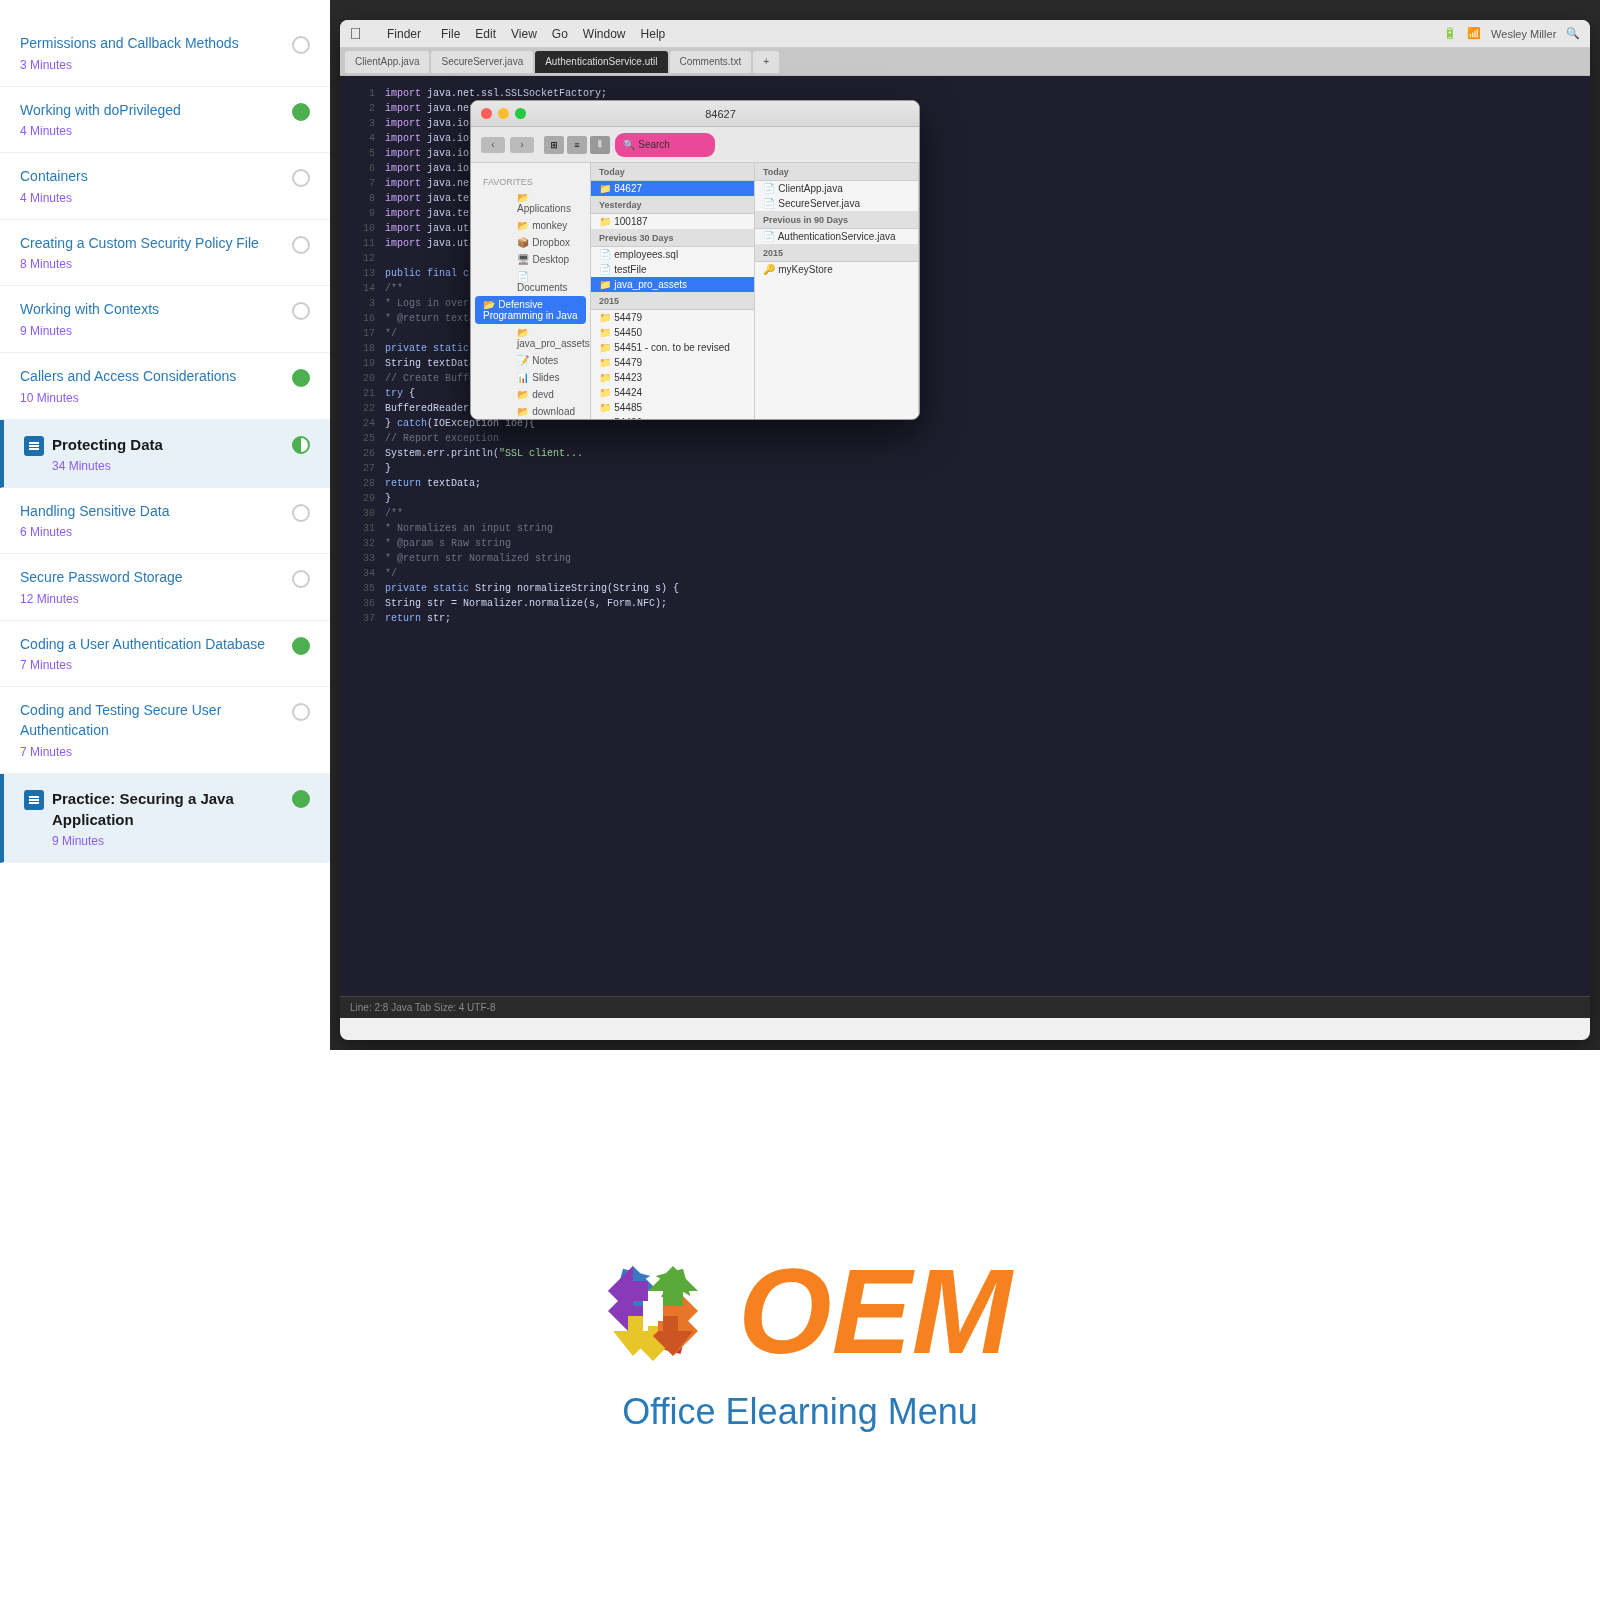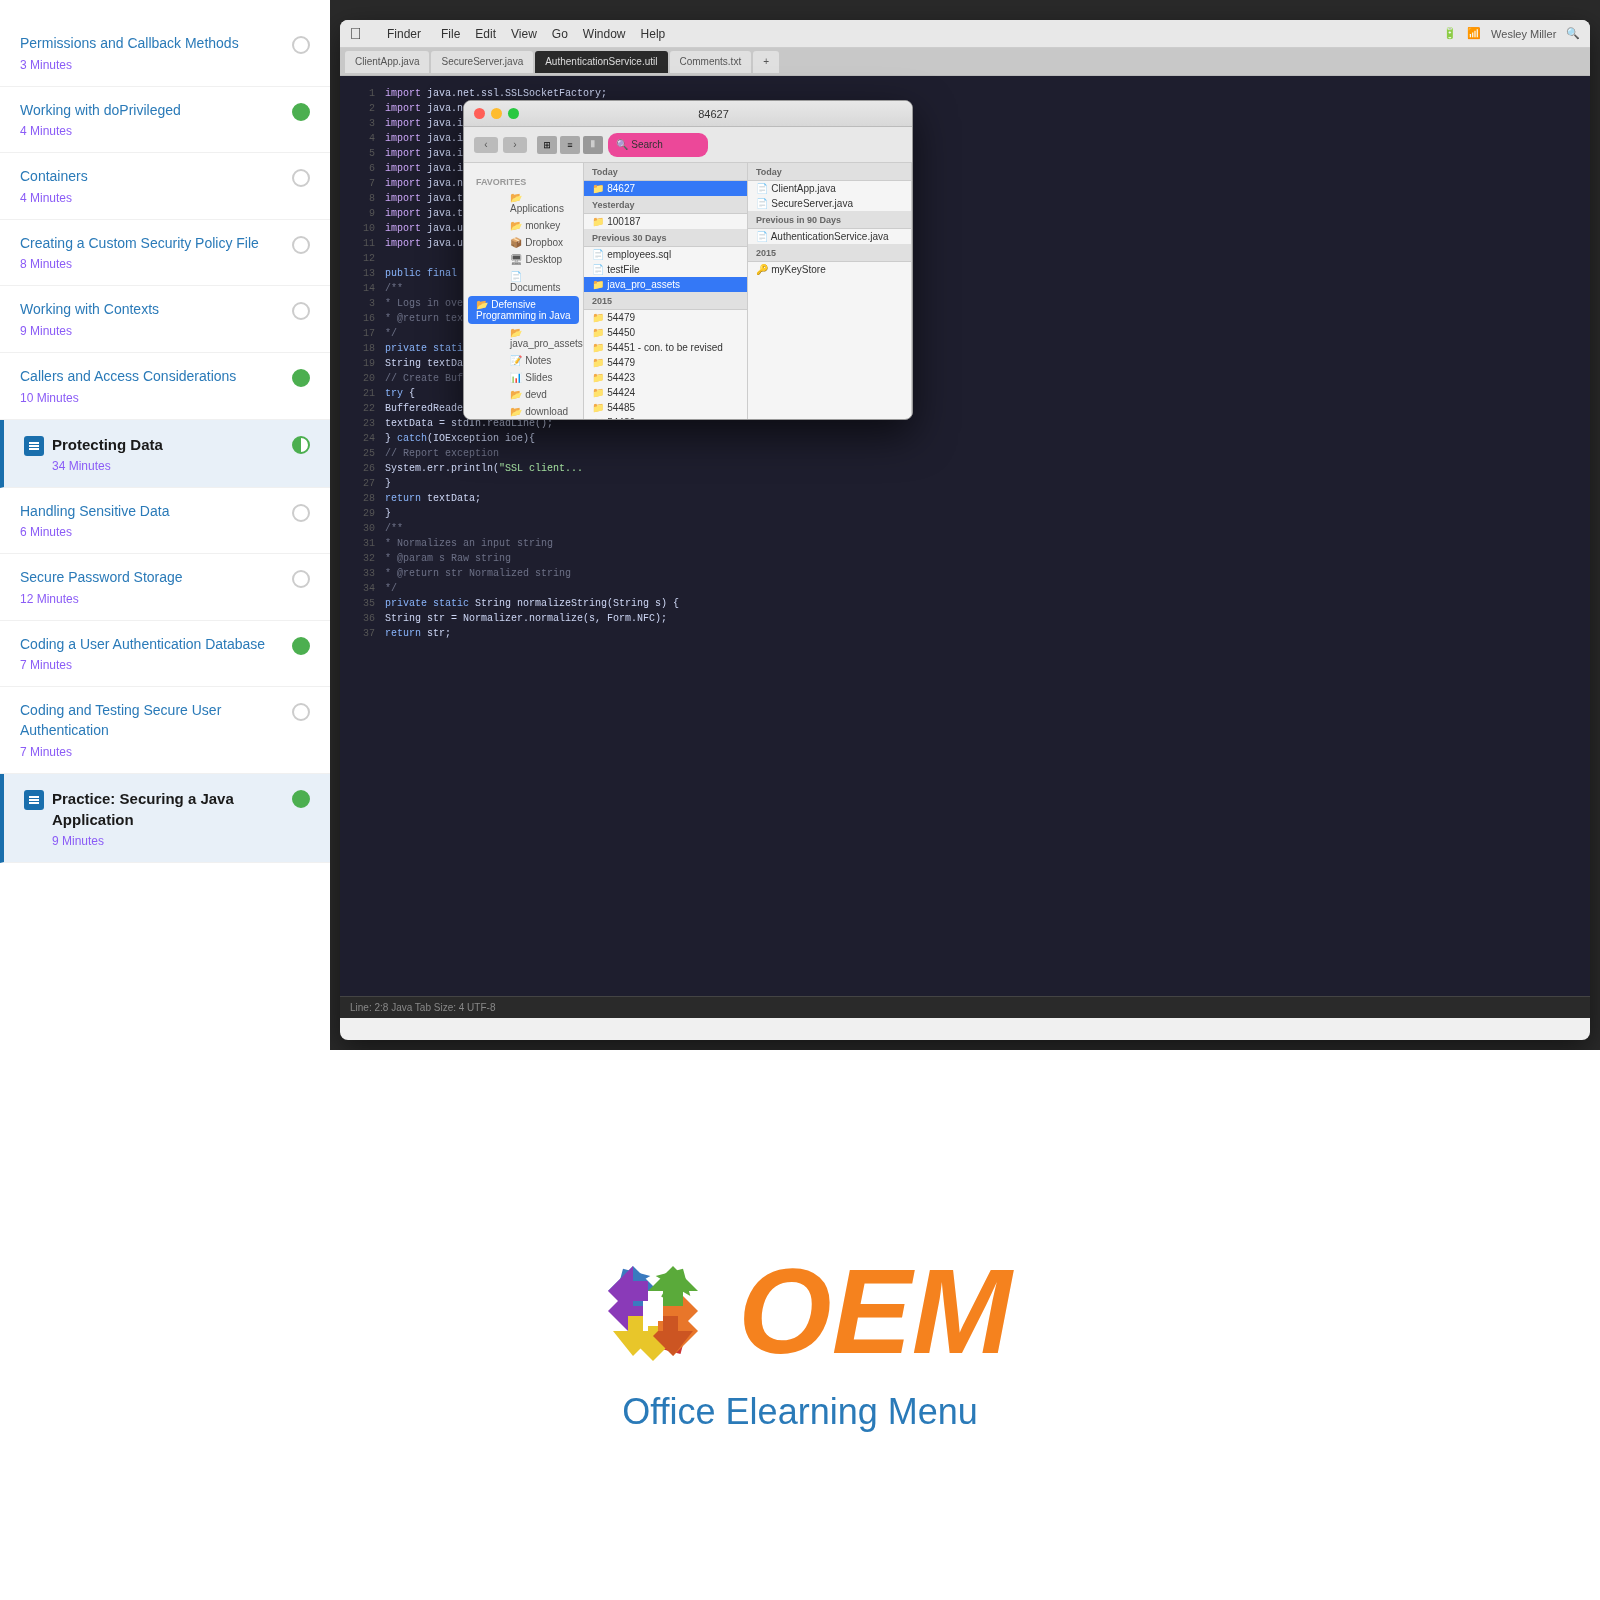--- a/index.html
+++ b/index.html
@@ -245,21 +245,21 @@
     .code-keyword { color: #89b4fa; }
     .code-string { color: #a6e3a1; }
     .code-comment { color: #6c7086; }
     .code-class { color: #f9e2af; }
     .code-import { color: #cba6f7; }
 
     
     .finder-overlay {
       position: absolute;
       top: 80px;
-      left: 123px;
+      left: 130px;
       width: 450px;
       height: 320px;
       background: #f5f5f5;
       border-radius: 8px;
       box-shadow: 0 15px 40px rgba(0,0,0,0.6);
       overflow: hidden;
       border: 1px solid #999;
     }
 
     .finder-titlebar {
@@ -326,21 +326,21 @@
       border-radius: 4px;
       margin: 0 4px;
       padding: 3px 8px;
     }
 
     .finder-sidebar-section {
       font-size: 9px;
       color: #999;
       padding: 6px 12px 2px;
       text-transform: uppercase;
-      font-weight: 700;
+      font-weight: 400;
     }
 
     .finder-main {
       flex: 1;
       display: flex;
     }
 
     .finder-col {
       flex: 1;
       border-right: 1px solid #ccc;
@@ -686,24 +686,20 @@
                 <span class="line-num">20</span>
                 <span class="code-text"><span class="code-comment">        // Create BufferedReader object fo...</span></span>
               </div>
             <div class="code-line">
                 <span class="line-num">21</span>
                 <span class="code-text">        <span class="code-keyword">try</span> {</span>
               </div>
             <div class="code-line">
                 <span class="line-num">22</span>
                 <span class="code-text">            BufferedReader stdIn = <span class="code-keyword">new</span> Buff...</span>
-              </div>
-            <div class="code-line">
-                <span class="line-num">23</span>
-                <span class="code-text">            textData = stdIn.readLine();</span>
               </div>
             <div class="code-line">
                 <span class="line-num">24</span>
                 <span class="code-text">        } <span class="code-keyword">catch</span>(IOException ioe){</span>
               </div>
             <div class="code-line">
                 <span class="line-num">25</span>
                 <span class="code-text"><span class="code-comment">            // Report exception</span></span>
               </div>
             <div class="code-line">

